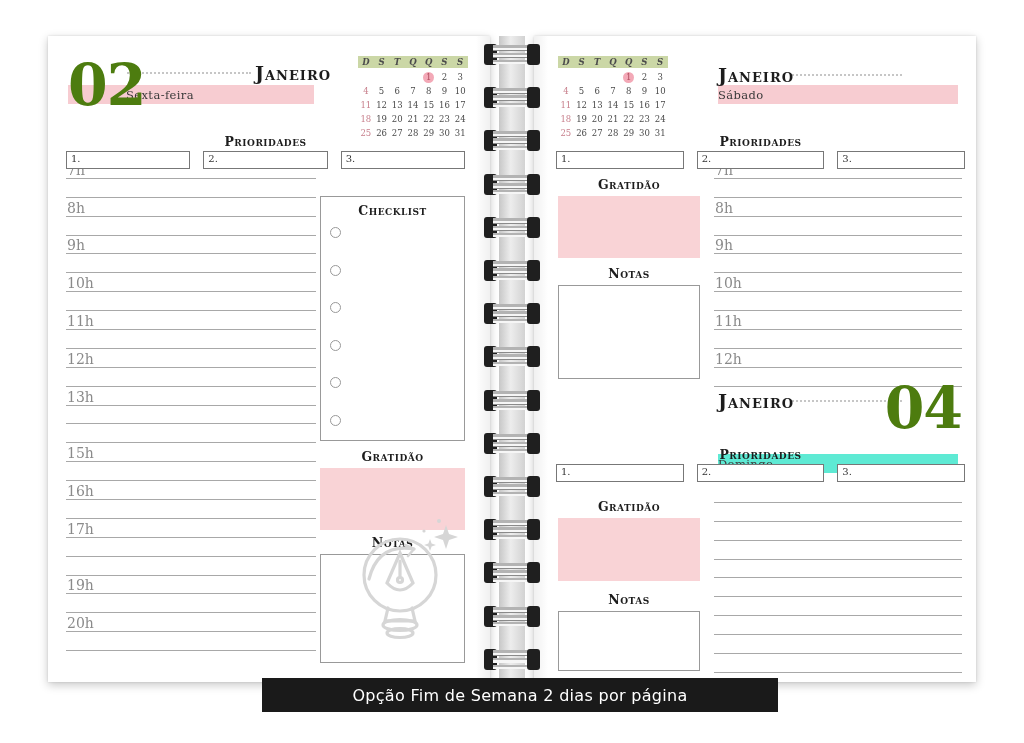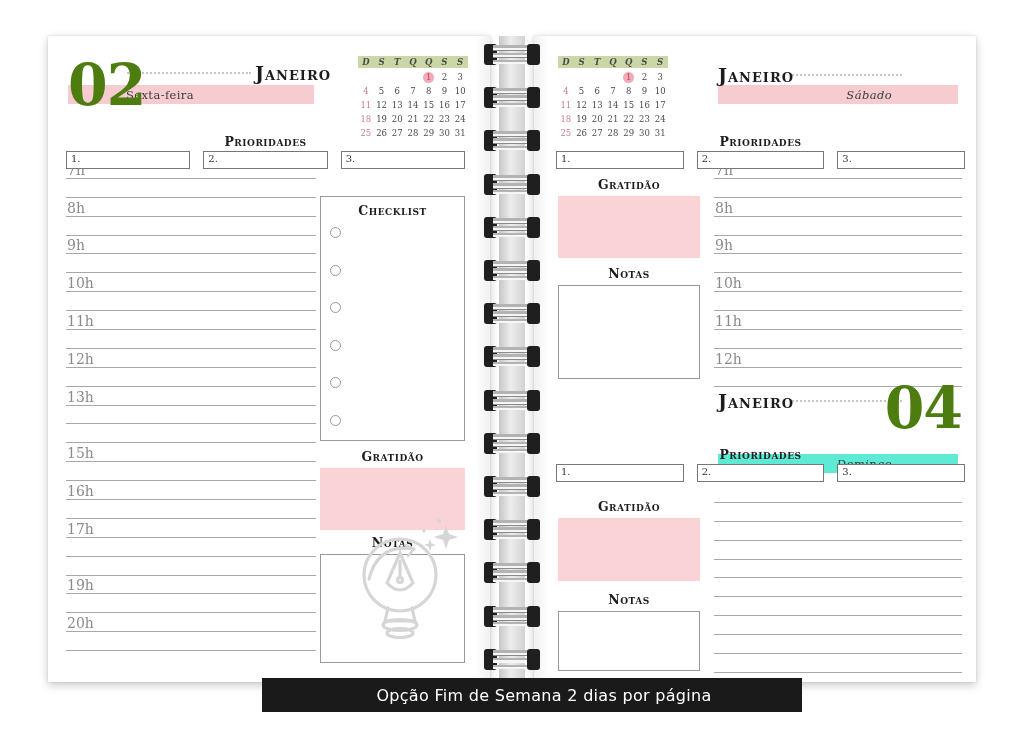--- a/index.html
+++ b/index.html
@@ -32,21 +32,21 @@
 
   
   .big-num{position:absolute;font-size:57px;font-weight:700;line-height:.82;color:#4d7c0f;
     letter-spacing:-1px;z-index:2;}
   .month{position:absolute;font-variant:small-caps;font-weight:700;font-size:19px;
     letter-spacing:1px;color:#1c1c1c;z-index:2;}
   .dots{position:absolute;border-top:2px dotted #c6c6c6;z-index:1;}
   .pink-bar{position:absolute;height:19px;z-index:1;display:flex;align-items:center;}
   .pink-bar .weekday{font-size:11.5px;color:#3a3a3a;letter-spacing:.4px;}
   .bar-left .weekday{padding-left:58px;}
-  .bar-right{justify-content:flex-end;font-style:italic;}
+  .bar-right{}
   .bar-right .weekday{padding-right:66px;}
 
   
   .mini-cal{position:absolute;width:110px;font-size:8.5px;}
   .cal-head{display:grid;grid-template-columns:repeat(7,1fr);background:var(--cal-green);
     height:12px;align-items:center;}
   .cal-head span{text-align:center;font-style:italic;font-weight:700;color:#4c4c4c;}
   .cal-grid{display:grid;grid-template-columns:repeat(7,1fr);grid-auto-rows:14px;margin-top:2px;}
   .cal-grid span{text-align:center;color:#4a4a4a;line-height:14px;}
   .cal-grid span.sunday{color:var(--sunday);}
@@ -467,15 +467,15 @@
       <i class="bars"></i>
       <i class="cap r"></i>
     </div>
     <div class="ring" style="top: 648.8px;">
       <i class="cap l"></i>
       <i class="bars"></i>
       <i class="cap r"></i>
     </div>
   </div>
 
-<div class="banner" style="background: rgb(26, 26, 26); color: rgb(255, 255, 255); padding-left: 24px;">
+<div class="banner" style="background: rgb(26, 26, 26); color: rgb(255, 255, 255);">
   <span>Opção Fim de Semana 2 dias por página</span>
 </div>
 
 </body></html>

